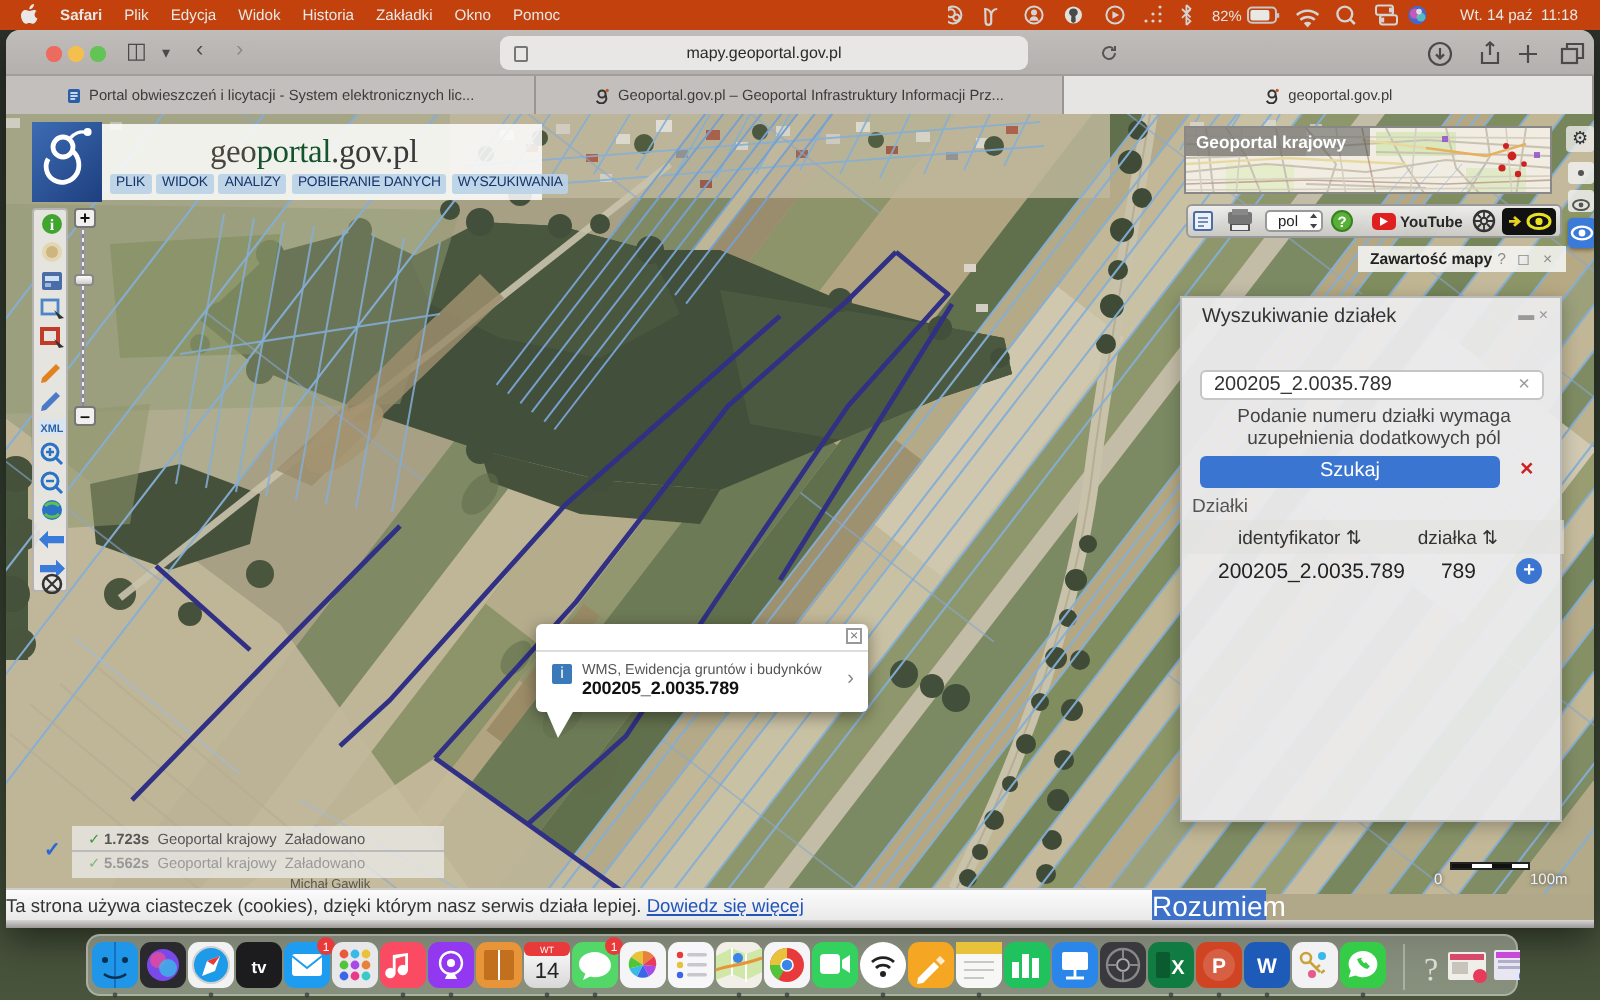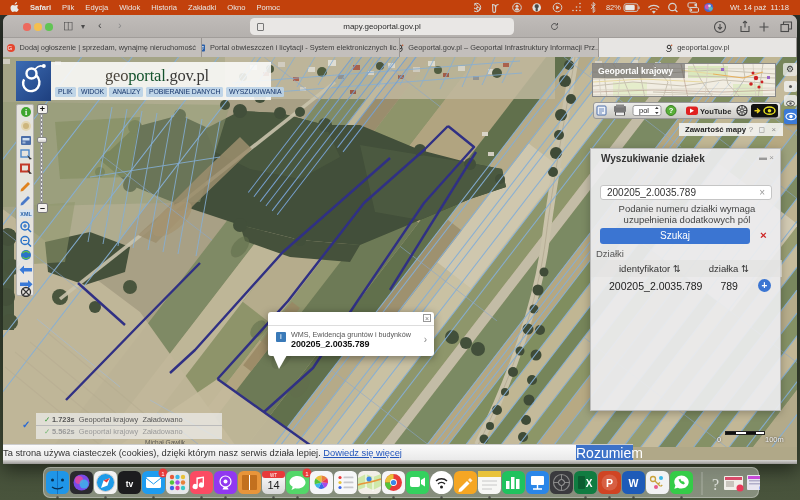--- a/index.html
+++ b/index.html
@@ -153,21 +153,20 @@
         <circle cx="7" cy="7" r="5.5"></circle>
           <path d="M7 4v5M5 7.2l2 2 2-2"></path>
         <path d="M28 6v5.5h8V6M32 1.5v6M30 3l2-1.8L34 3"></path>
         <path d="M51 2.5v9M46.5 7h9"></path>
         <rect x="68" y="4.5" width="7.5" height="7"></rect>
           <path d="M70.5 4.5V2h8v7h-2.5"></path>
       </g>
     </svg>
   </div>
   <div class="tabbar">
-    <div class="tab"><span class="fav" style="background:#e5452e;border-radius:50%;color:#fff;font-size:6px;line-height:8px">G</span>Dodaj ogłoszenie | sprzedam, wynajmę nieruchomość</div>
     <div class="tab"><svg class="fav" width="8" height="8" viewBox="0 0 8 8">
           <rect x="1" y="0.5" width="6" height="7" rx="1" fill="#2a5fa8"></rect>
           <path d="M2.2 2.5h3.6M2.2 4h3.6M2.2 5.5h2.4" stroke="#fff" stroke-width="0.7"></path>
         </svg>Portal obwieszczeń i licytacji - System elektronicznych lic...</div>
     <div class="tab"><svg class="fav" width="8" height="8" viewBox="0 0 8 8">
           <circle cx="4" cy="3" r="1.8" fill="none" stroke="#333" stroke-width="1"></circle>
           <path d="M5.6 3.6c1 1.4.6 3.1-.8 3.8-1.2.6-2.8.2-3.4-1" fill="none" stroke="#333"></path>
           <circle cx="6.6" cy="1.2" r="0.8" fill="#c2552a"></circle>
         </svg>Geoportal.gov.pl – Geoportal Infrastruktury Informacji Prz...</div>
     <div class="tab active"><svg class="fav" width="8" height="8" viewBox="0 0 8 8">
@@ -600,21 +599,21 @@
             <circle cx="6.5" cy="5.5" r="1.2" fill="#555"></circle>
           </svg></div>
       <div style="position:absolute;left:0;top:28px;width:14px;height:15px;background:#3a7ad8;border-radius:2.5px;box-shadow:0 1px 2px rgba(0,0,0,.4)"><svg width="14" height="15">
             <ellipse cx="7" cy="7.5" rx="5" ry="3.2" fill="none" stroke="#fff" stroke-width="1.2"></ellipse>
             <circle cx="7" cy="7.5" r="1.7" fill="#fff"></circle>
           </svg></div>
     </div>
     <div class="zawmap">Zawartość mapy<span style="position:absolute;right:30px;top:0;color:#8a8a8a;font-weight:normal">?</span><span style="position:absolute;right:18px;top:0;color:#8a8a8a;font-weight:normal">◻</span><span style="position:absolute;right:7px;top:0;color:#8a8a8a;font-weight:normal">×</span></div>
 
     <div class="wpanel">
-      <div style="position:absolute;left:10px;top:4px;font-size:10px;font-weight:bold;color:#333">Wyszukiwanie działek</div>
+      <div style="position:absolute;left:10px;top:4px;font-size:10px;font-weight:normal;color:#333">Wyszukiwanie działek</div>
       <div style="position:absolute;left:9px;top:36px;width:172px;height:15px;background:#fff;border:1px solid #c5c5c5;border-radius:3px;line-height:14px;padding-left:6px;color:#333;font-size:10px">200205_2.0035.789<span style="position:absolute;right:6px;color:#999">×</span></div>
       <div style="position:absolute;left:10px;top:54px;width:172px;text-align:center;color:#444">Podanie numeru działki wymaga uzupełnienia dodatkowych pól</div>
       <div style="position:absolute;left:9px;top:79px;width:150px;height:16px;background:#3b75d2;border-radius:3px;color:#fff;text-align:center;line-height:16px;font-size:10px">Szukaj</div>
       <div style="position:absolute;left:169px;top:80px;color:#cc2222;font-weight:bold;font-size:11.5px">×</div>
       <div style="position:absolute;left:5px;top:99px;color:#555">Działki</div>
       <div style="position:absolute;left:0;top:111px;width:191px;height:17px;background:rgba(225,225,223,.6)"></div>
       <div style="position:absolute;left:28px;top:114px;color:#333">identyfikator ⇅<span style="margin-left:28px">działka ⇅</span></div>
       <div style="position:absolute;left:18px;top:131px;color:#222;font-size:10.5px">200205_2.0035.789<span style="margin-left:18px">789</span></div>
       <div style="position:absolute;left:167px;top:130px;width:13px;height:13px;border-radius:50%;background:#3b75d2;color:#fff;text-align:center;line-height:13px;font-size:10px;font-weight:bold">+</div>
       <div style="position:absolute;right:6px;top:4px;color:#999;font-size:8px">▬ ×</div>

